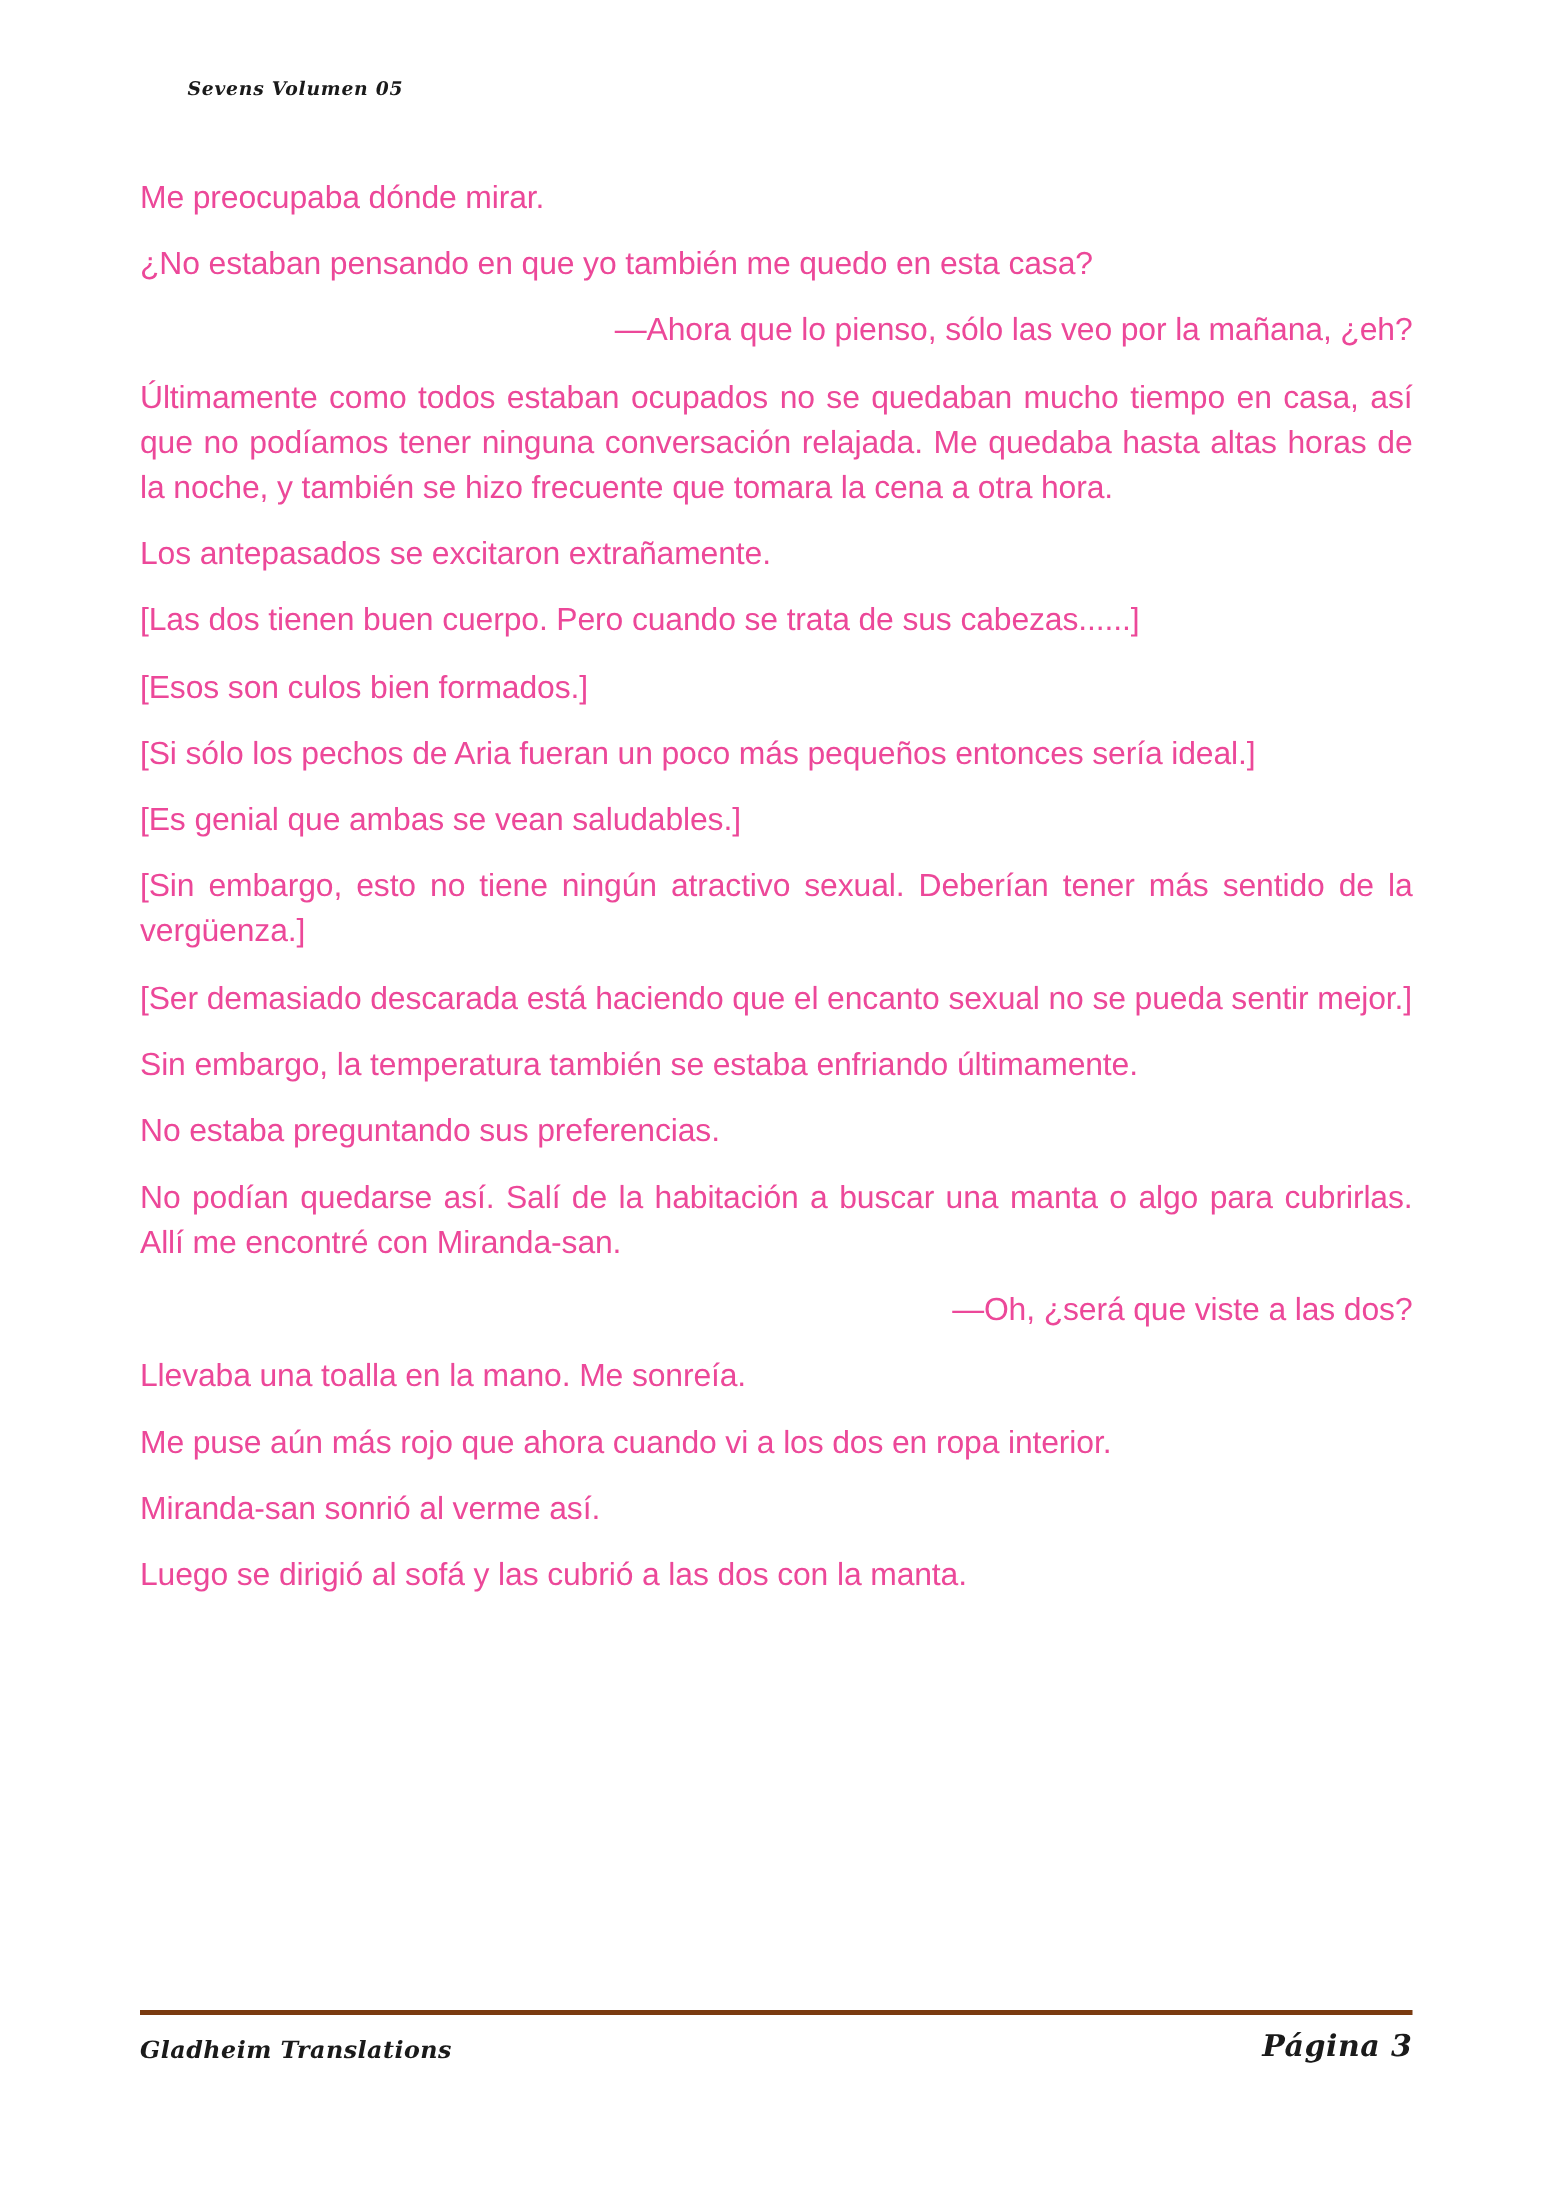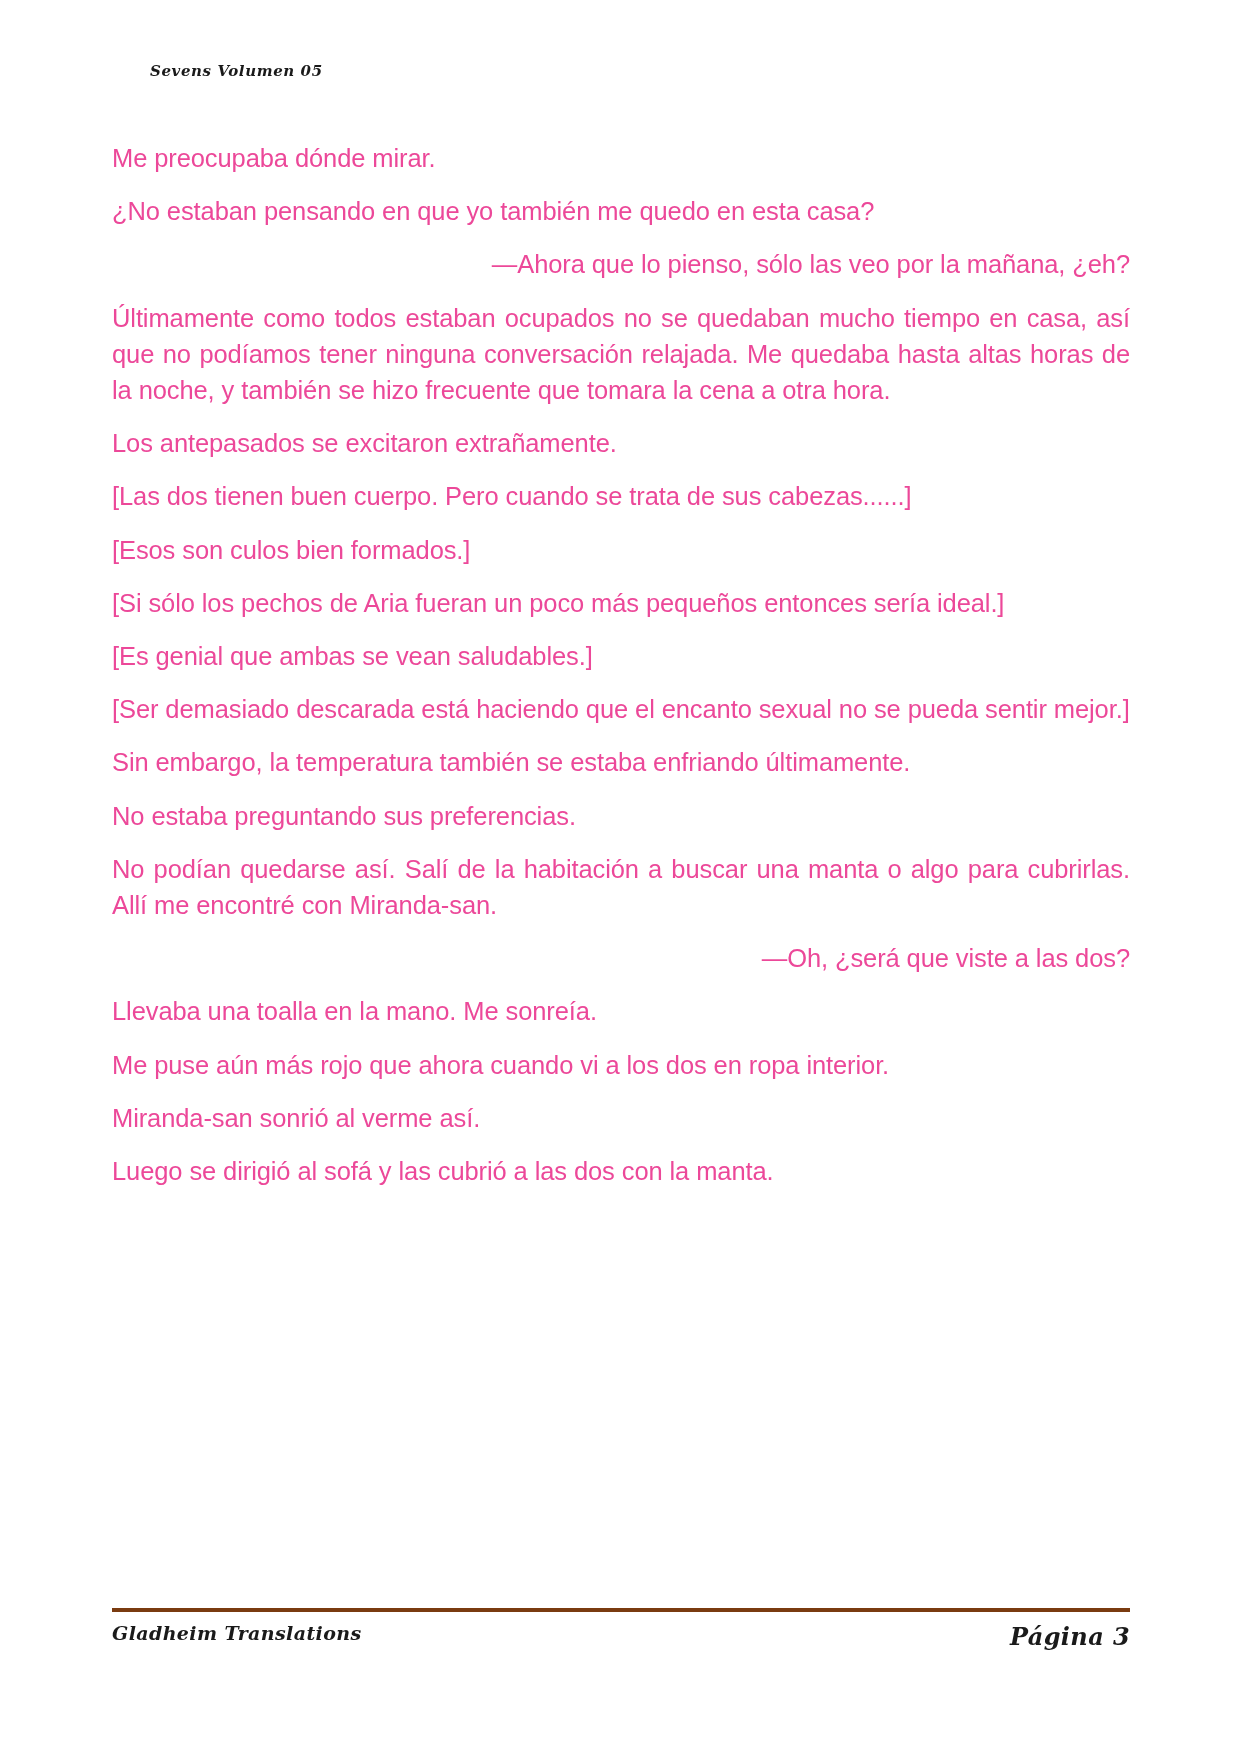--- a/index.html
+++ b/index.html
@@ -66,21 +66,21 @@
     height: 4px;
     background: #7a3b10;
   }
   .footer {
     position: absolute;
     left: 112px;
     top: 1622px;
     width: 1018px;
     display: flex;
     justify-content: space-between;
-    align-items: flex-start;
+    align-items: flex-end;
     font-family: "DejaVu Serif", serif;
     font-style: italic;
     font-weight: bold;
     font-size: 19px;
     letter-spacing: 0.4px;
     color: #1a1a1a;
   }
   .footer-right {
     font-size: 24px;
   }
@@ -95,20 +95,21 @@
   <div class="content">
     <p class="para noj">Me preocupaba dónde mirar.</p>
     <p class="para noj">¿No estaban pensando en que yo también me quedo en esta casa?</p>
     <p class="para indent">—Ahora que lo pienso, sólo las veo por la mañana, ¿eh?</p>
     <p class="para">Últimamente como todos estaban ocupados no se quedaban mucho tiempo en casa, así que no podíamos tener ninguna conversación relajada. Me quedaba hasta altas horas de la noche, y también se hizo frecuente que tomara la cena a otra hora.</p>
     <p class="para noj">Los antepasados se excitaron extrañamente.</p>
     <p class="para noj">[Las dos tienen buen cuerpo. Pero cuando se trata de sus cabezas......]</p>
     <p class="para noj">[Esos son culos bien formados.]</p>
     <p class="para">[Si sólo los pechos de Aria fueran un poco más pequeños entonces sería ideal.]</p>
     <p class="para noj">[Es genial que ambas se vean saludables.]</p>
+    <p class="para">[Sin embargo, esto no tiene ningún atractivo sexual. Deberían tener más sentido de la vergüenza.]</p>
     <p class="para">[Ser demasiado descarada está haciendo que el encanto sexual no se pueda sentir mejor.]</p>
     <p class="para noj">Sin embargo, la temperatura también se estaba enfriando últimamente.</p>
     <p class="para noj">No estaba preguntando sus preferencias.</p>
     <p class="para">No podían quedarse así. Salí de la habitación a buscar una manta o algo para cubrirlas. Allí me encontré con Miranda-san.</p>
     <p class="para indent">—Oh, ¿será que viste a las dos?</p>
     <p class="para noj">Llevaba una toalla en la mano. Me sonreía.</p>
     <p class="para noj">Me puse aún más rojo que ahora cuando vi a los dos en ropa interior.</p>
     <p class="para noj">Miranda-san sonrió al verme así.</p>
     <p class="para noj">Luego se dirigió al sofá y las cubrió a las dos con la manta.</p>
   </div>

